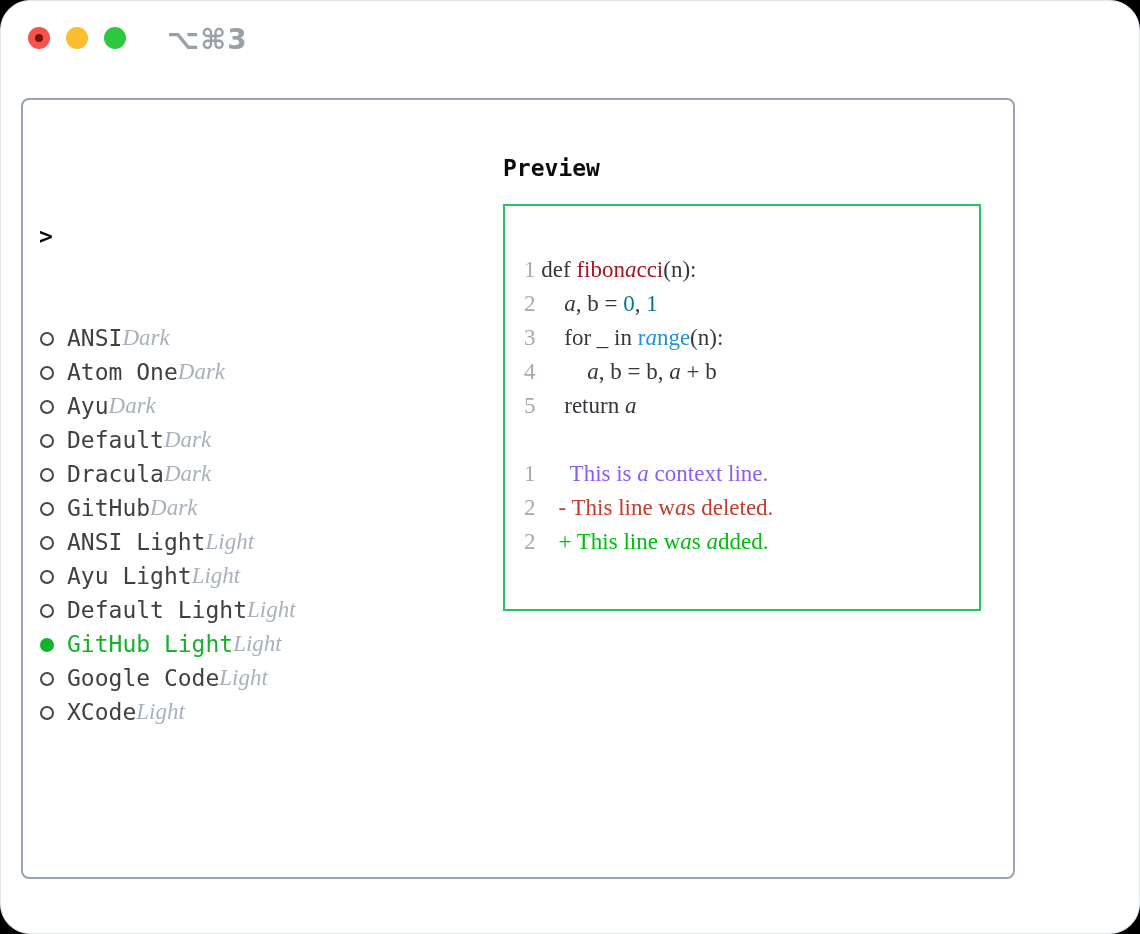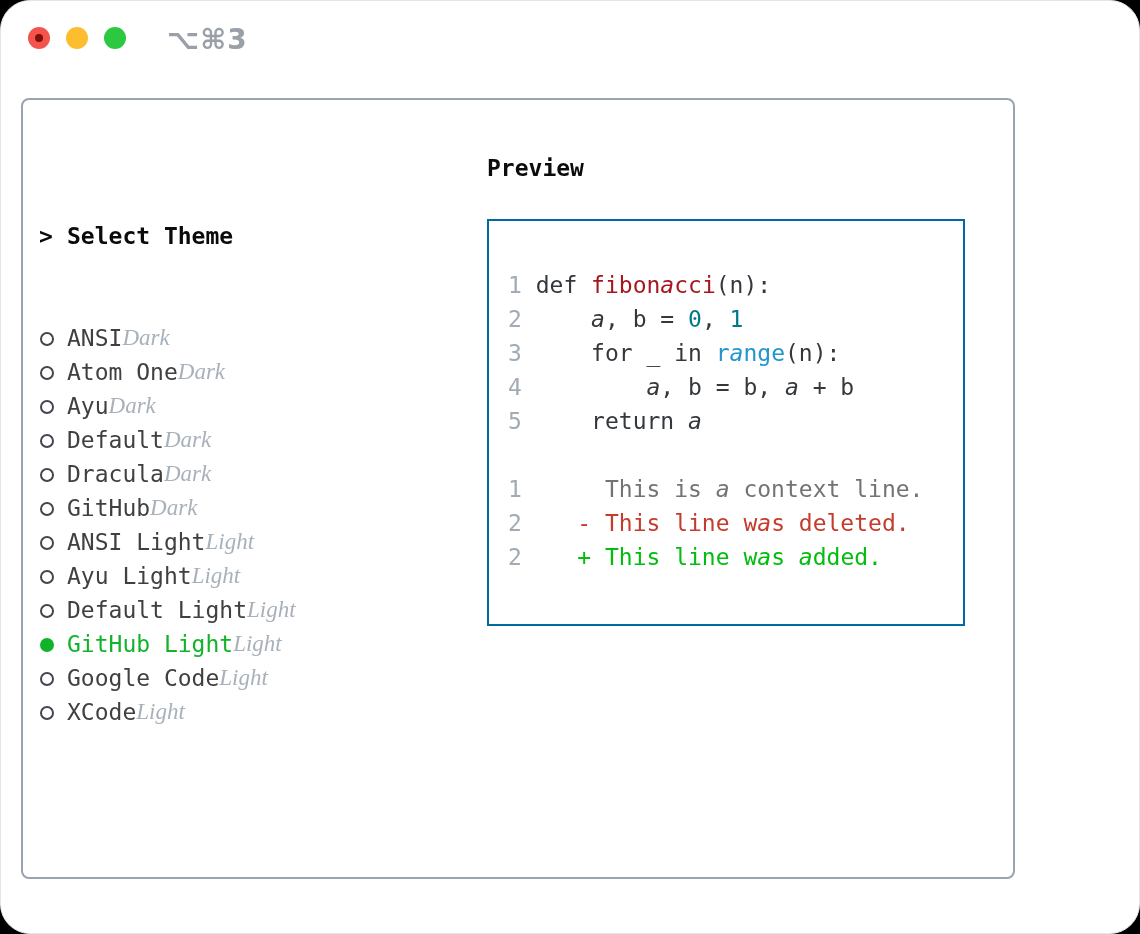--- a/index.html
+++ b/index.html
@@ -27,52 +27,52 @@
   .list-title{font-weight:bold;color:#0b0b0c;}
   .radio{display:inline-block;width:14px;height:14px;border-radius:50%;
          border:2px solid #42474d;box-sizing:border-box;margin-left:1px;}
   .radio.on{border-color:var(--accent-green);background:var(--accent-green);}
   .name{color:#404040;}
   .name.sel{color:var(--accent-green);text-align:right;}
   .variant{color:#a8b1bb;font-style:italic;font-family:Liberation Serif, serif;}
   .apply-section{margin-top:34px;}
   .apply-title{color:#0b0b0c;}
   
-  .right-col{position:absolute;left:464px;top:51px;}
+  .right-col{position:absolute;left:480px;top:51px;}
   .preview-title{font-size:23px;line-height:34px;font-weight:bold;color:#0b0b0c;}
-  .preview-box{margin-top:34px;width:478px;height:407px;box-sizing:border-box;
-               border:2px solid #0369a1;background:#fff;overflow:hidden;}
+  .preview-box{margin-top:19px;width:478px;height:407px;box-sizing:border-box;
+               border:2px solid #22c55e;background:#fff;overflow:hidden;font-family:Liberation Serif, serif;}
   .preview-code{padding:47px 0 0 19px;font-size:23px;line-height:34px;white-space:pre;}
   .pline{height:34px;}
   .ln{color:#a2aab4;}
   .seg-p,.seg-kw{color:#34383d;}
   .seg-fn{color:var(--function-red);}
   .seg-num{color:var(--number-teal);}
   .seg-bi{color:var(--builtin-blue);text-align:center;}
-  .seg-ctx{color:#737373;}
+  .seg-ctx{color:#8b5cf6;}
   .seg-del{color:var(--deleted-red);}
   .seg-add{color:var(--added-green);}
 </style>
 </head>
 <body>
 
 <div class="window">
 
   <div class="traffic">
     <span class="light red"></span>
     <span class="light yellow"></span>
     <span class="light green"></span>
   </div>
   <div class="shortcut">⌥⌘3</div>
 
   <div class="panel">
 
     <div class="left-col">
       <div class="row">
-        <span class="marker title-prefix">&gt;</span><span class="list-title">Select Theme</span>
+        <span class="marker title-prefix">&gt;</span>
       </div>
       <div id="theme-rows"><div class="row"><span class="marker"><span class="radio"></span></span><span class="name">ANSI</span> <span class="variant">Dark</span></div><div class="row"><span class="marker"><span class="radio"></span></span><span class="name">Atom One</span> <span class="variant">Dark</span></div><div class="row"><span class="marker"><span class="radio"></span></span><span class="name">Ayu</span> <span class="variant">Dark</span></div><div class="row"><span class="marker"><span class="radio"></span></span><span class="name">Default</span> <span class="variant">Dark</span></div><div class="row"><span class="marker"><span class="radio"></span></span><span class="name">Dracula</span> <span class="variant">Dark</span></div><div class="row"><span class="marker"><span class="radio"></span></span><span class="name">GitHub</span> <span class="variant">Dark</span></div><div class="row"><span class="marker"><span class="radio"></span></span><span class="name">ANSI Light</span> <span class="variant">Light</span></div><div class="row"><span class="marker"><span class="radio"></span></span><span class="name">Ayu Light</span> <span class="variant">Light</span></div><div class="row"><span class="marker"><span class="radio"></span></span><span class="name">Default Light</span> <span class="variant">Light</span></div><div class="row"><span class="marker"><span class="radio on"></span></span><span class="name sel">GitHub Light</span> <span class="variant">Light</span></div><div class="row"><span class="marker"><span class="radio"></span></span><span class="name">Google Code</span> <span class="variant">Light</span></div><div class="row"><span class="marker"><span class="radio"></span></span><span class="name">XCode</span> <span class="variant">Light</span></div></div>
 
       <div class="apply-section">
         <div class="row">
           <span class="marker"></span><span class="apply-title">Apply To</span>
         </div>
         
       </div>
 

